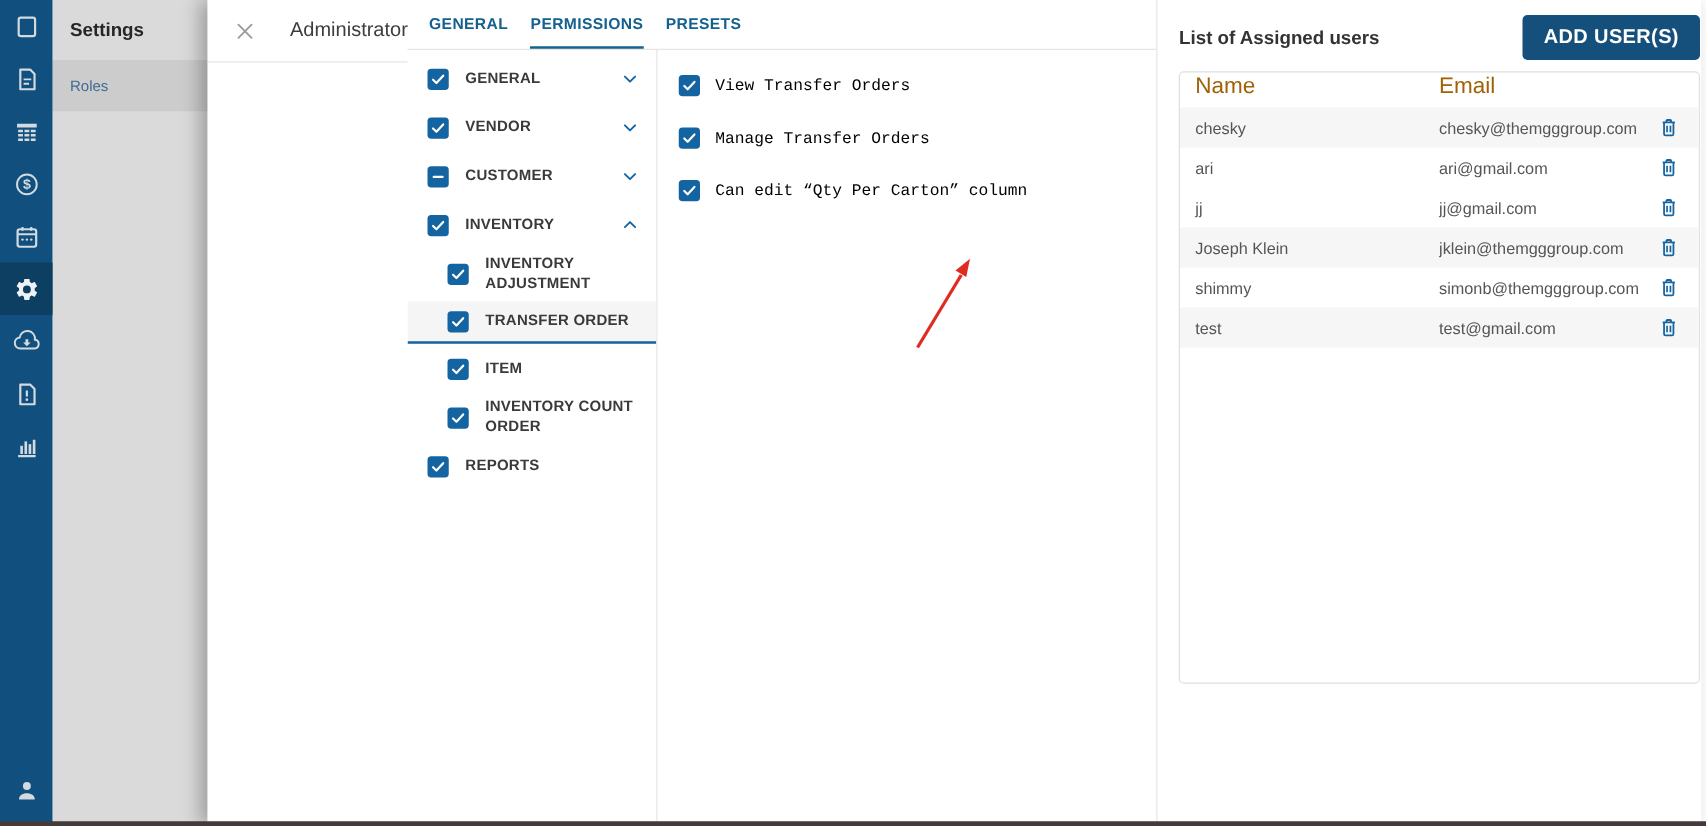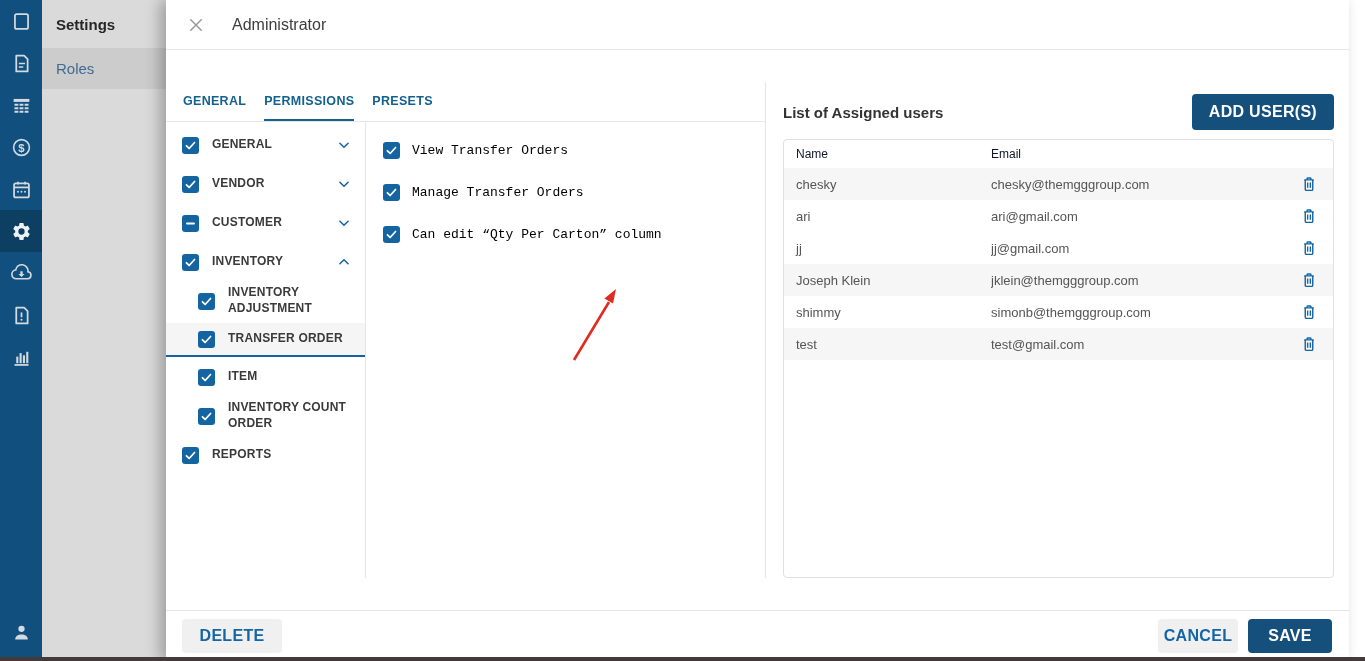--- a/index.html
+++ b/index.html
@@ -16,27 +16,27 @@
   .rail-item svg { width:21px; height:21px; }
   .rail-spacer { flex:1 1 auto; }
   .rail-bottom { margin-bottom:8px; }
 
   
   .settings { position:absolute; left:42px; top:0; width:124px; height:100%;
     background:#dadada; z-index:4; }
   .settings-header { height:48px; display:flex; align-items:center;
     padding-left:14px; font-size:15px; font-weight:600; color:#262626; }
   .settings-item { height:41px; display:flex; align-items:center;
-    padding-left:14px; font-size:15px; color:#3f6b92; background:#cccccc;
+    padding-left:14px; font-size:12px; color:#3f6b92; background:#cccccc;
     cursor:pointer; }
 
   
-  .drawer { position:absolute; left:166px; top:0; right:16px; height:100%;
+  .drawer { position:absolute; left:166px; top:0; right:4px; height:100%;
     background:#fff; z-index:6; box-shadow:-6px 0 14px rgba(0,0,0,.28);
-    display:flex; flex-direction:column;gap:32px; }
+    display:flex; flex-direction:row; }
   .drawer-header { height:50px; flex:0 0 auto; border-bottom:1px solid #e6e6e6;
     display:flex; align-items:center; padding-left:20px; }
   .close-btn { width:20px; height:20px; color:#9b9b9b; cursor:pointer;
     display:flex; align-items:center; justify-content:center; }
   .close-btn svg { width:18px; height:18px; }
   .drawer-title { margin-left:26px; font-size:16px; font-weight:500; color:#3d3d3d; }
 
   .drawer-body { flex:1 1 auto; display:flex; min-height:0; }
 
   .left-wrap { width:600px; flex:0 0 auto; display:flex; flex-direction:column;
@@ -80,22 +80,22 @@
   .right-head { height:36px; display:flex; align-items:center;
     justify-content:space-between; }
   .right-title { font-size:15px; font-weight:700; color:#333; }
   .btn { border:none; border-radius:4px; font-family:inherit; font-size:16px;
     font-weight:700; letter-spacing:.3px; cursor:pointer; }
   .btn-primary { background:#154f7b; color:#fff; padding:9px 17px; }
   .btn-light { background:#f0f0f0; color:#1565a5; padding:8px 0; }
 
   .users-table { margin-top:9px; border:1px solid #e0e0e0; border-radius:4px;
     height:490px; overflow:hidden; display:flex; flex-direction:column; }
-  .t-head { display:flex; align-items:center; height:28px; flex:0 0 auto;
-    color:#0f172a; font-size:12px; }
+  .t-head { display:flex; align-items:flex-start; height:28px; flex:0 0 auto;
+    color:#a16207; font-size:18px; }
   .t-row { display:flex; align-items:center; height:32px; flex:0 0 auto;
     font-size:13px; color:#555; }
   .t-row.alt { background:#f6f6f6; }
   .c-name { width:207px; padding-left:12px; flex:0 0 auto; overflow:hidden;
     white-space:nowrap; }
   .c-email { flex:1 1 auto; overflow:hidden; white-space:nowrap; }
   .c-act { width:48px; flex:0 0 auto; display:flex; justify-content:center; }
   .trash { color:#1464a2; cursor:pointer; display:flex; }
   .trash svg { width:18px; height:18px; }
 

